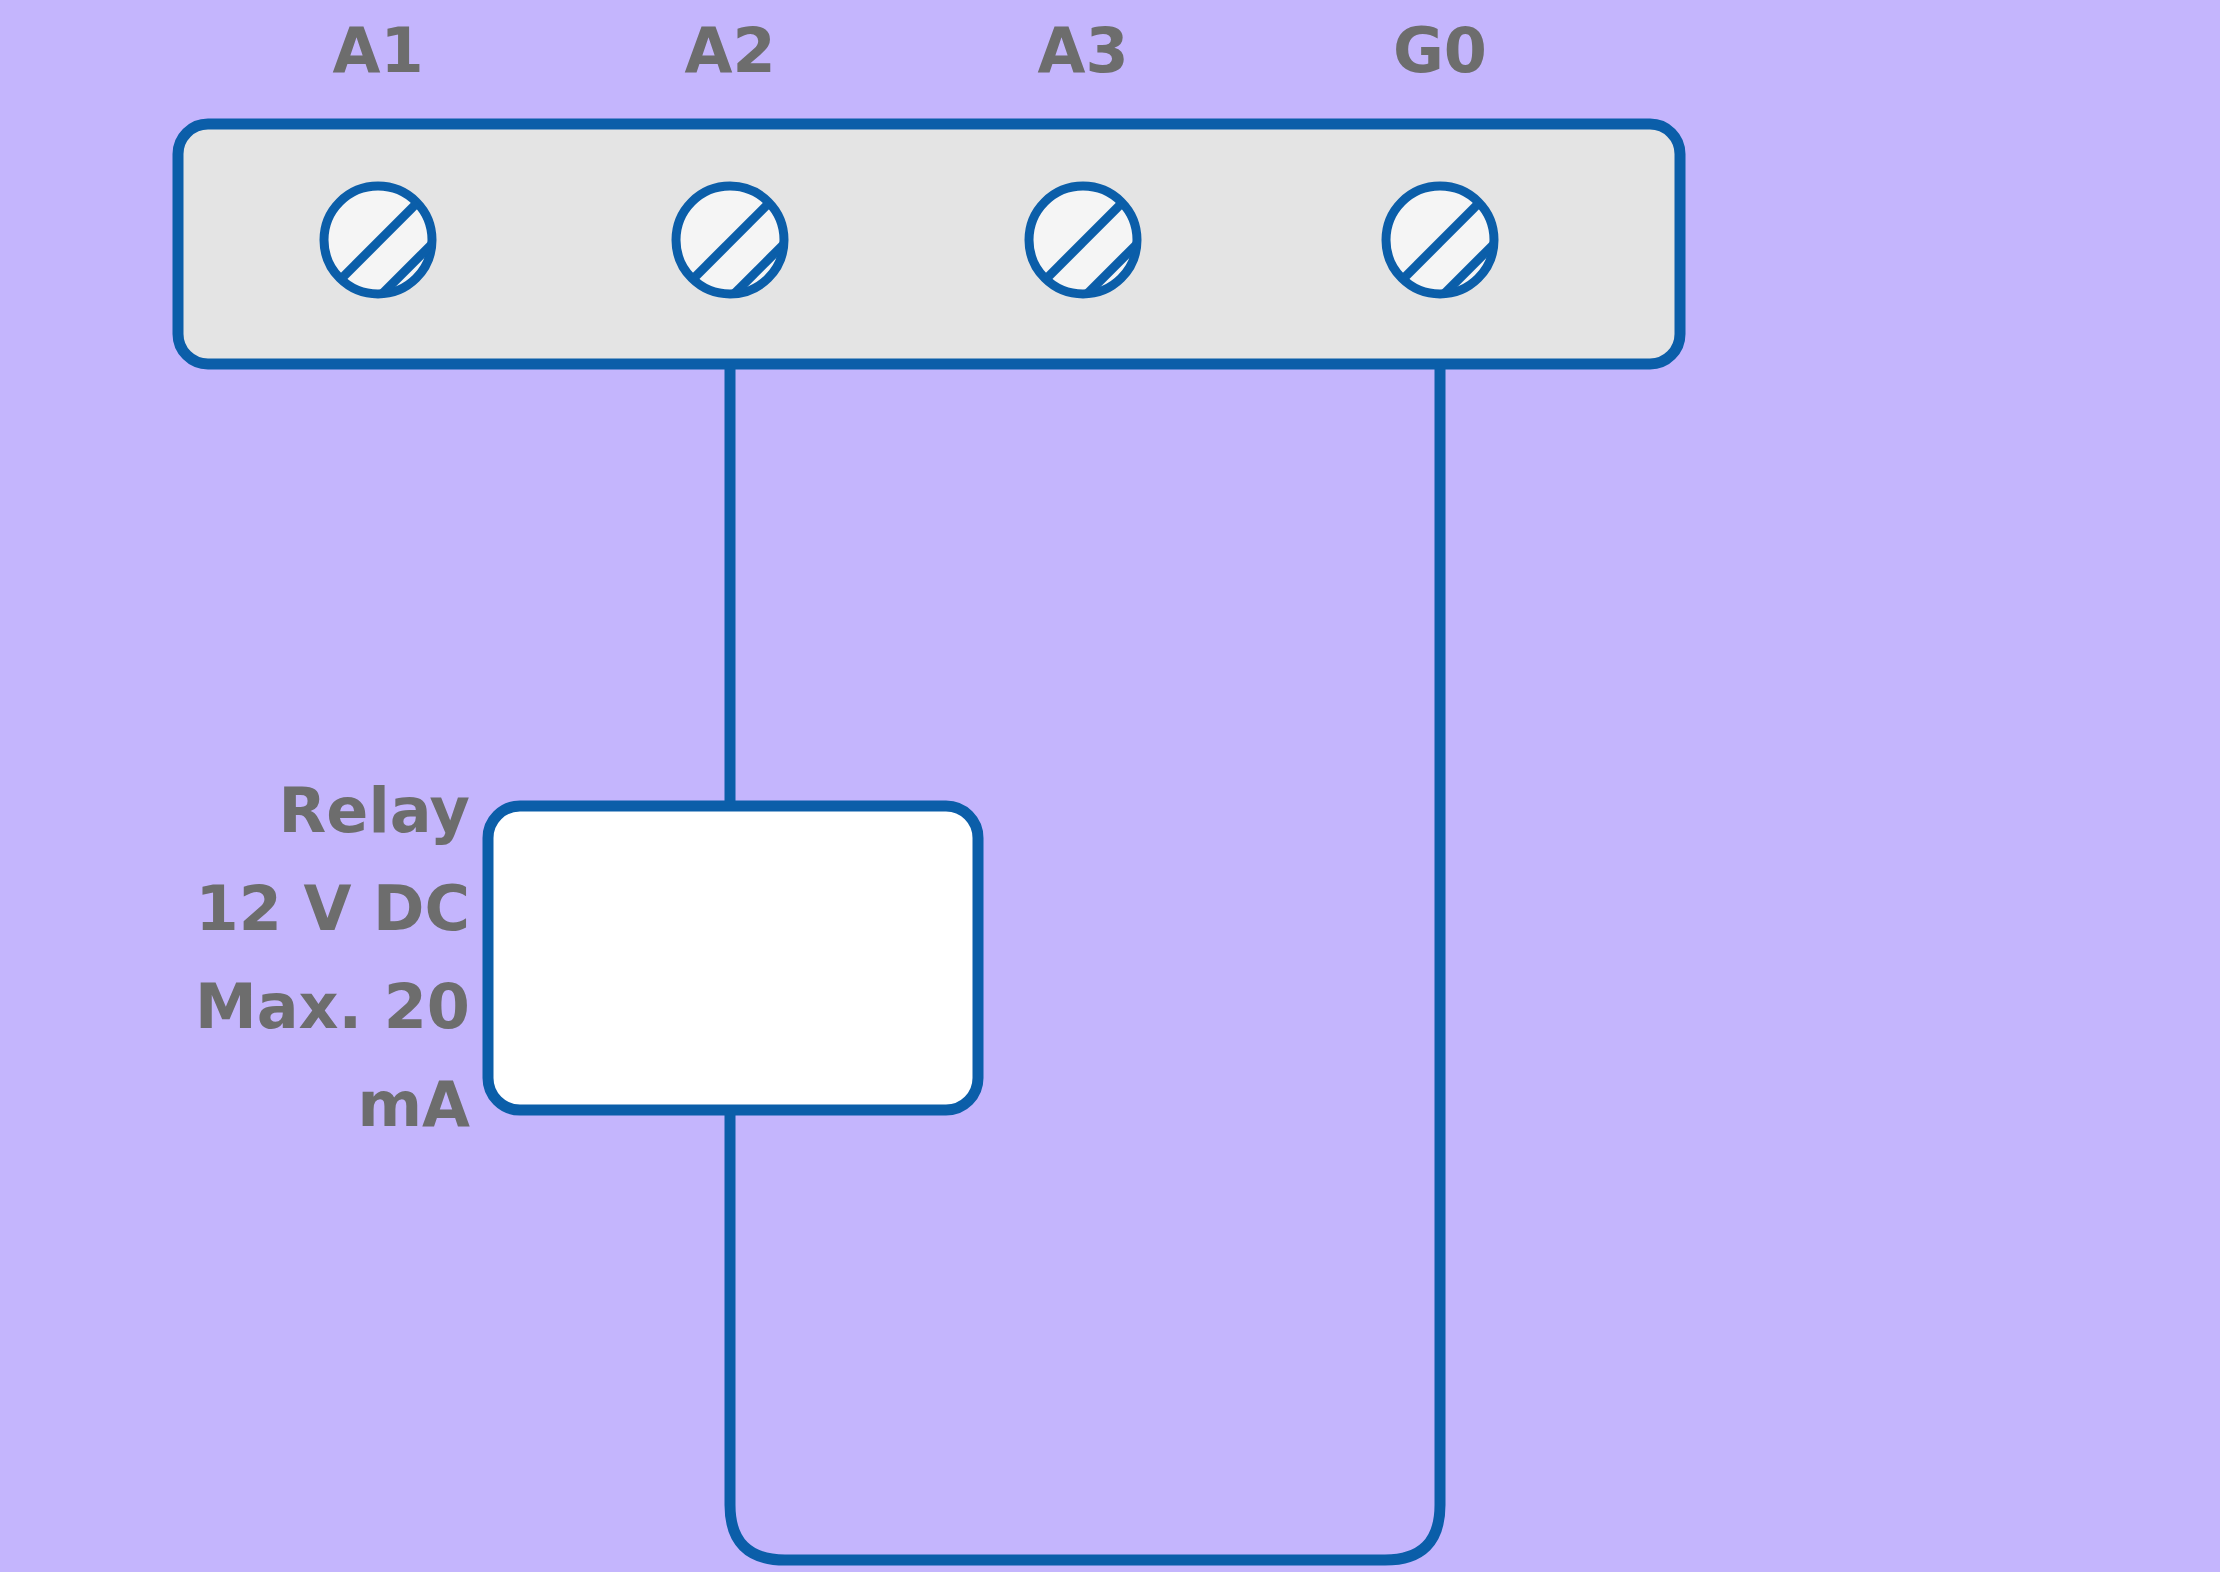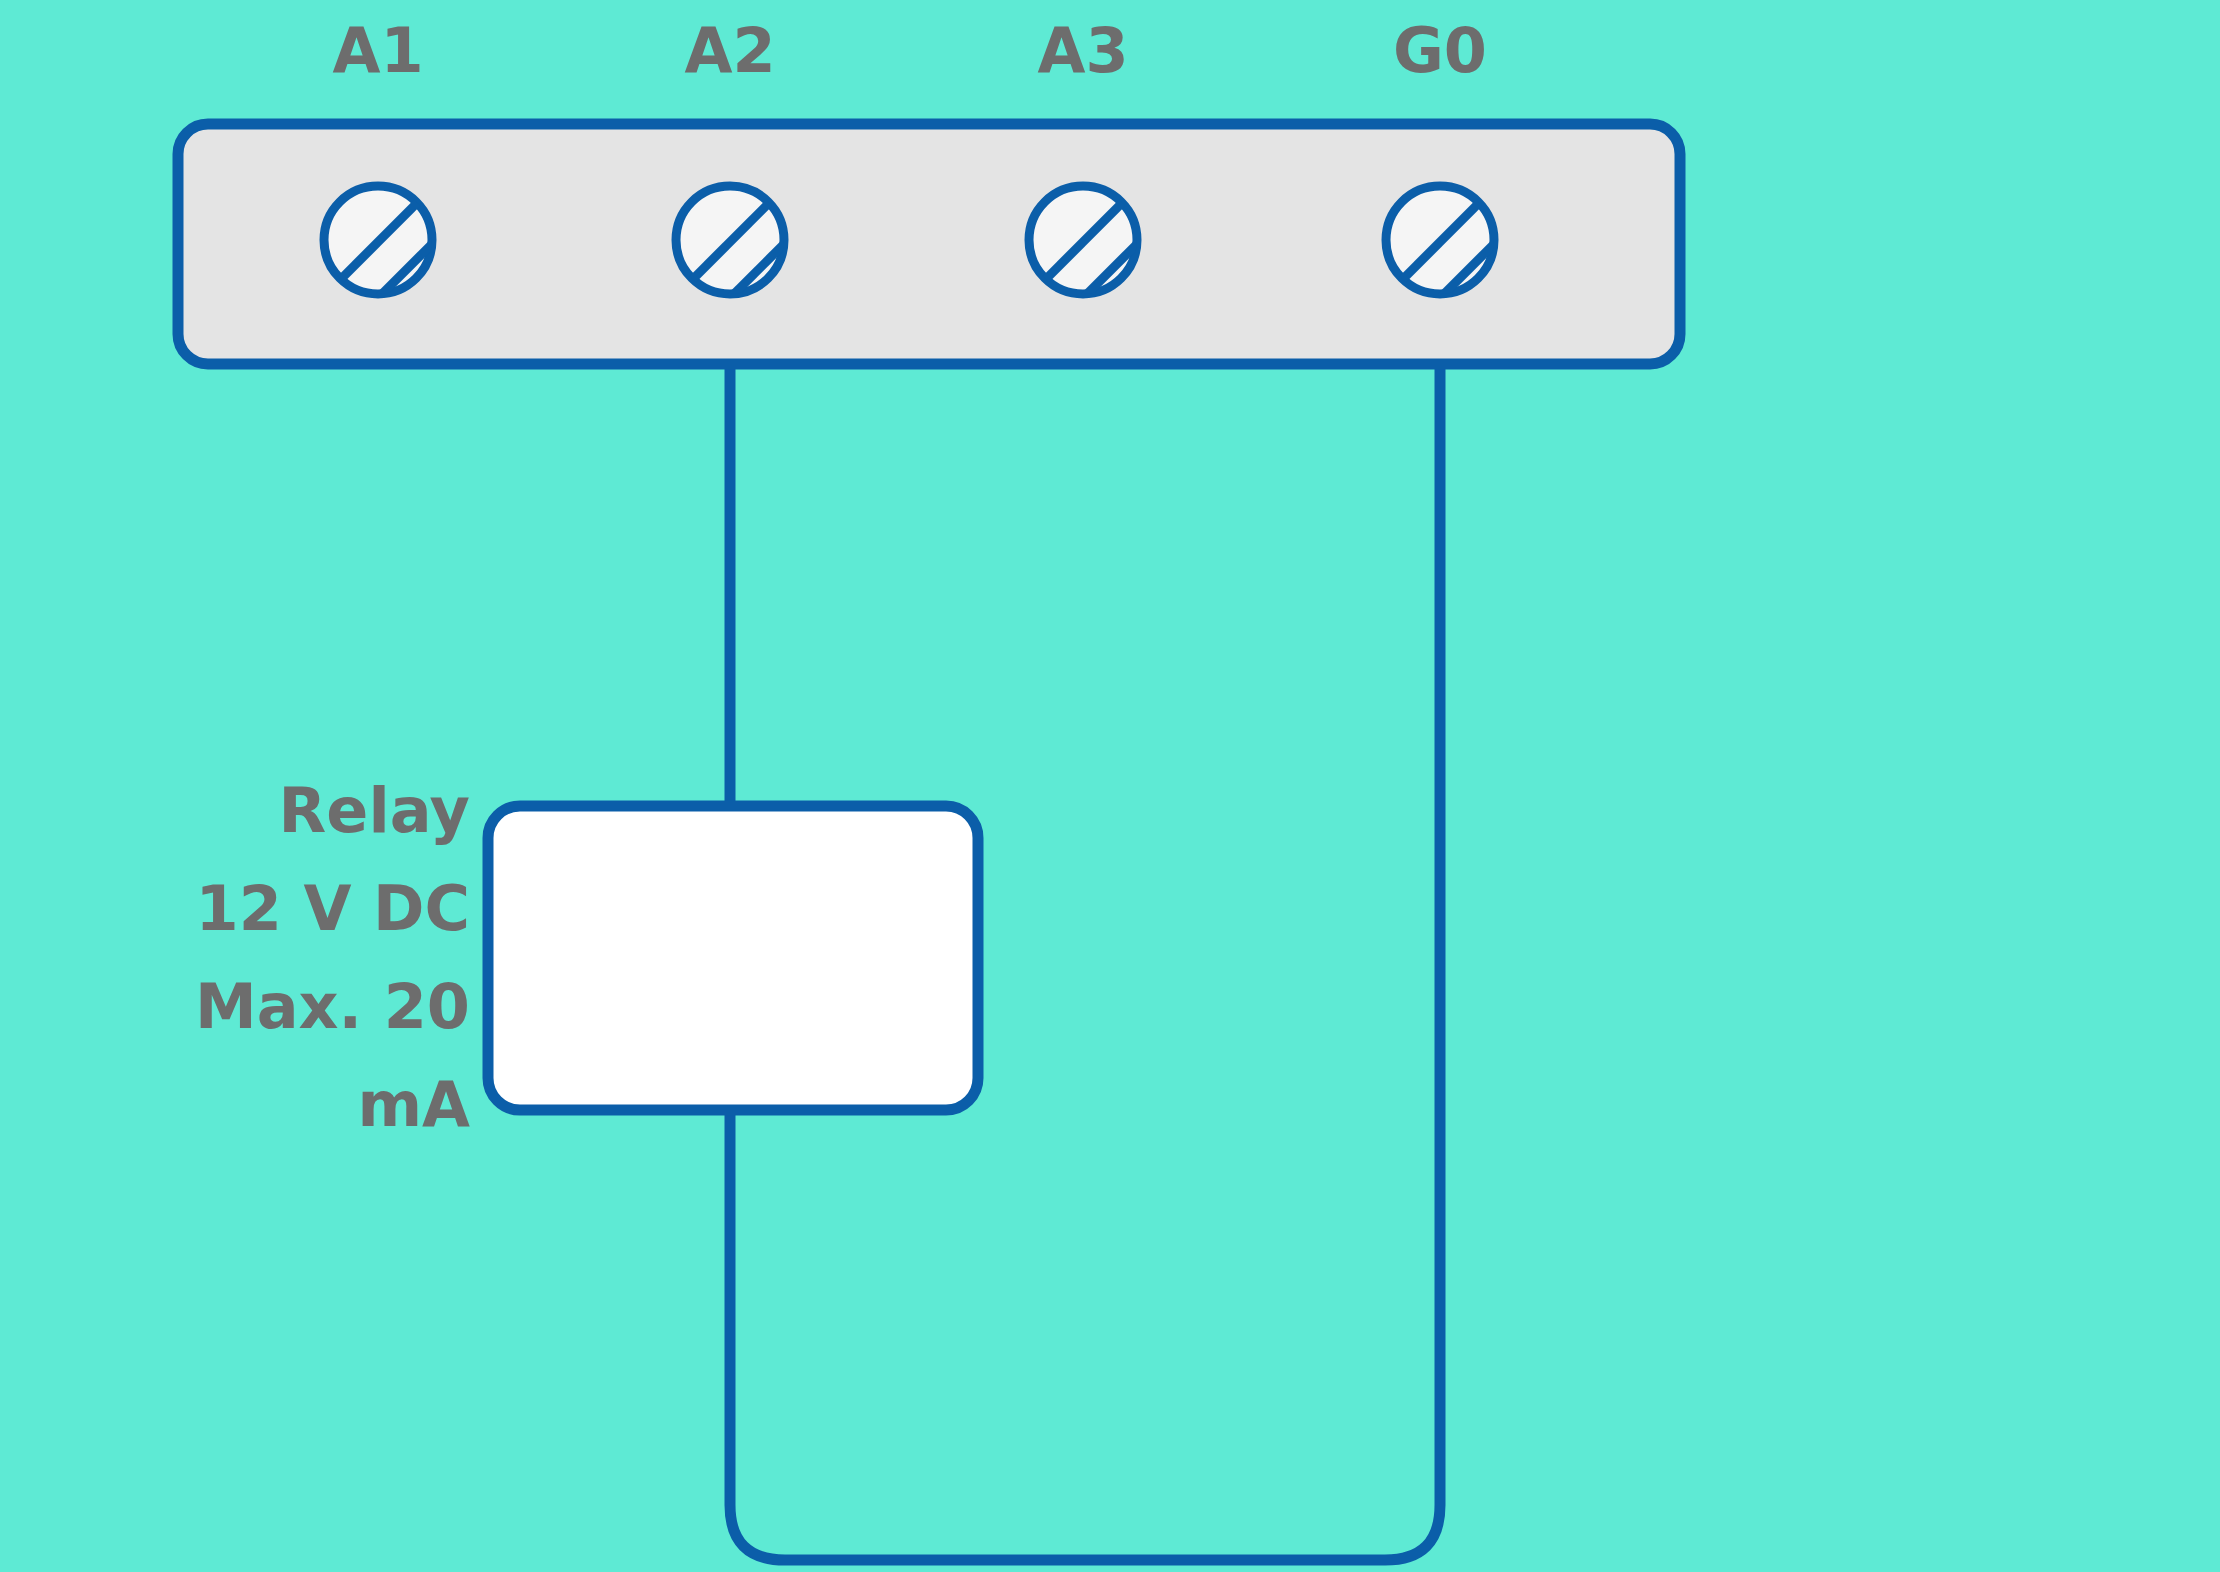--- a/index.html
+++ b/index.html
@@ -10,21 +10,21 @@
   body {
     width: 2220px;
     height: 1572px;
     overflow: hidden;
     font-family: "DejaVu Sans", sans-serif;
   }
   #stage {
     position: relative;
     width: 2220px;
     height: 1572px;
-    background: #5eead4;
+    background: #c4b5fd;
   }
   svg#diagram {
     display: block;
     width: 2220px;
     height: 1572px;
   }
   .terminal-label {
     font-family: "DejaVu Sans", sans-serif;
     font-weight: bold;
     font-size: 62px;

